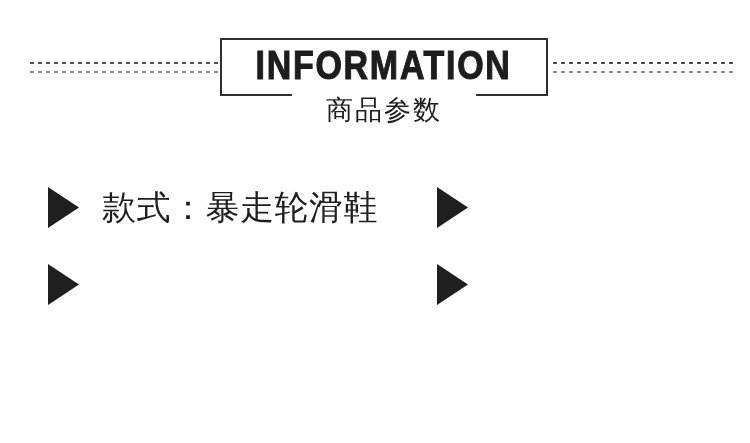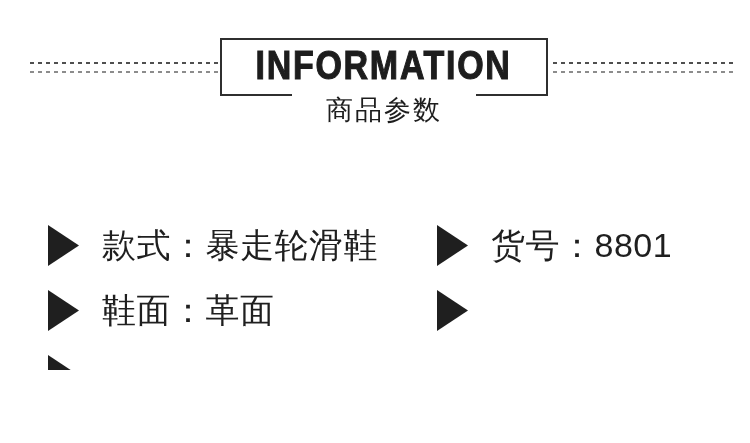--- a/index.html
+++ b/index.html
@@ -57,22 +57,21 @@
     color: #1d1d1d;
     margin-top: 16px;
   }
 
   
   .params {
     position: absolute;
     left: 48px; top: 186px;
     display: grid;
     grid-template-columns: 389px auto;
-    row-gap: 22px;
-    margin-top: 38px;
+    row-gap: 34px;
   }
   .param {
     display: flex;
     align-items: center;
     height: 43px;
   }
   .tri {
     width: 31px; height: 41px;
     background: #1f1f1f;
     clip-path: polygon(0 0, 100% 50%, 0 100%);
@@ -107,27 +106,22 @@
 
   <div class="params">
 
     <div class="param">
       <span class="tri"></span>
       <span class="param-text"><span>款式</span><span>：</span><span>暴走轮滑鞋</span></span>
     </div>
 
     <div class="param">
       <span class="tri"></span>
-      <span class="param-text"><span>货号</span><span>：</span><span>8801</span></span>
     </div>
 
-    <div class="param">
-      <span class="tri"></span>
-      <span class="param-text"><span>鞋面</span><span>：</span><span>革面</span></span>
-    </div>
 
     <div class="param">
       <span class="tri"></span>
     </div>
 
 
     <div class="param">
       <span class="tri"></span>
     </div>
 

